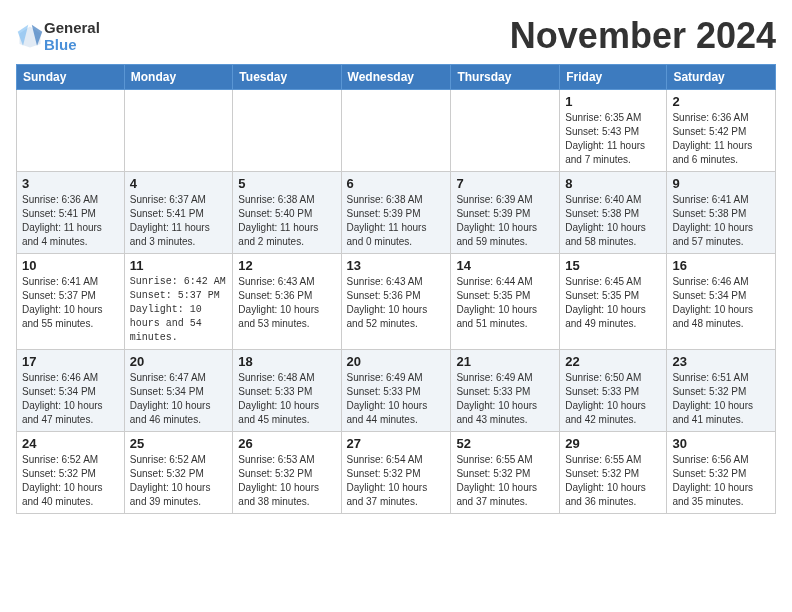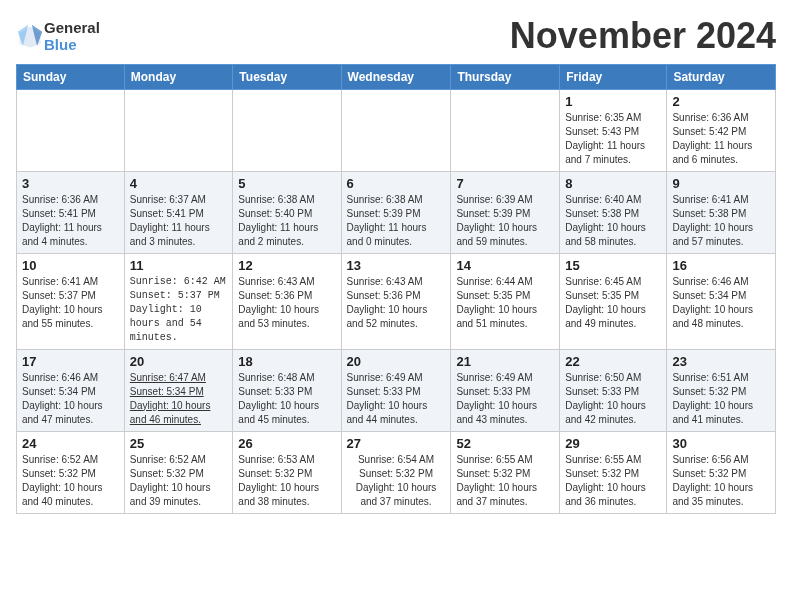--- a/index.html
+++ b/index.html
@@ -282,21 +282,21 @@
           <div class="cell-content">
             <span class="day-num">17</span>
             <div class="day-info" style="white-space: pre-line;">Sunrise: 6:46 AM
 Sunset: 5:34 PM
 Daylight: 10 hours and 47 minutes.</div>
           </div>
         </td>
         <td>
           <div class="cell-content">
             <span class="day-num">20</span>
-            <div class="day-info" style="white-space: pre-line; text-decoration: underline;">Sunrise: 6:47 AM
+            <div class="day-info" style="white-space: pre-line;">Sunrise: 6:47 AM
 Sunset: 5:34 PM
 Daylight: 10 hours and 46 minutes.</div>
           </div>
         </td>
         <td>
           <div class="cell-content">
             <span class="day-num">18</span>
             <div class="day-info" style="white-space: pre-line;">Sunrise: 6:48 AM
 Sunset: 5:33 PM
 Daylight: 10 hours and 45 minutes.</div>
@@ -356,21 +356,21 @@
           <div class="cell-content">
             <span class="day-num">26</span>
             <div class="day-info" style="white-space: pre-line;">Sunrise: 6:53 AM
 Sunset: 5:32 PM
 Daylight: 10 hours and 38 minutes.</div>
           </div>
         </td>
         <td>
           <div class="cell-content">
             <span class="day-num">27</span>
-            <div class="day-info" style="white-space: pre-line; text-align: center;">Sunrise: 6:54 AM
+            <div class="day-info" style="white-space: pre-line;">Sunrise: 6:54 AM
 Sunset: 5:32 PM
 Daylight: 10 hours and 37 minutes.</div>
           </div>
         </td>
         <td>
           <div class="cell-content">
             <span class="day-num">52</span>
             <div class="day-info" style="white-space: pre-line;">Sunrise: 6:55 AM
 Sunset: 5:32 PM
 Daylight: 10 hours and 37 minutes.</div>

